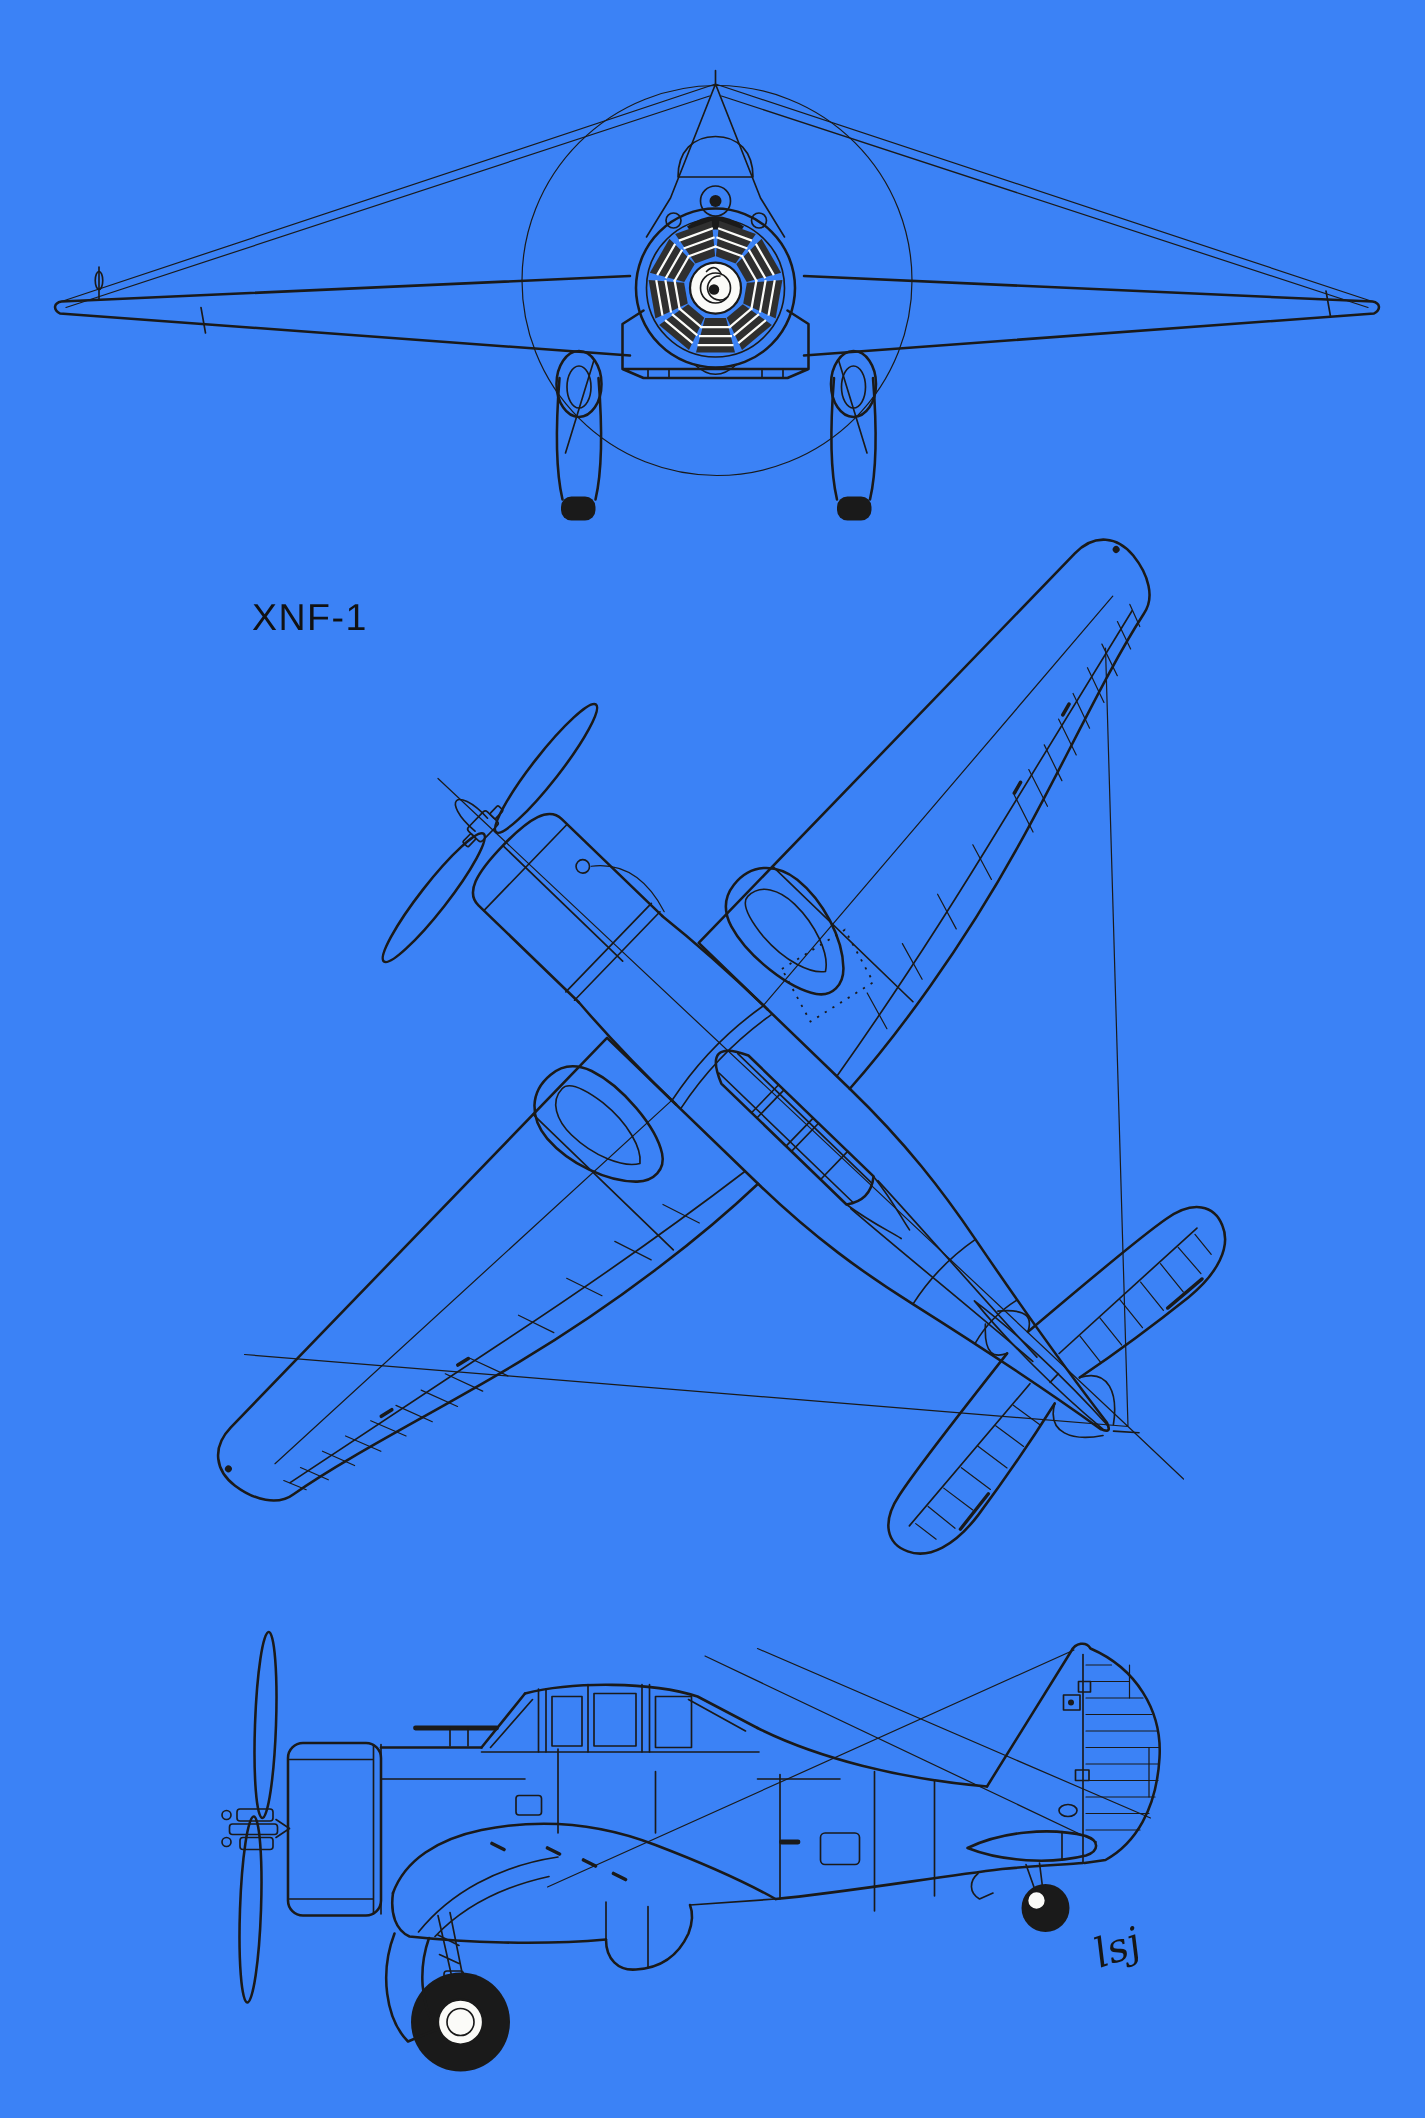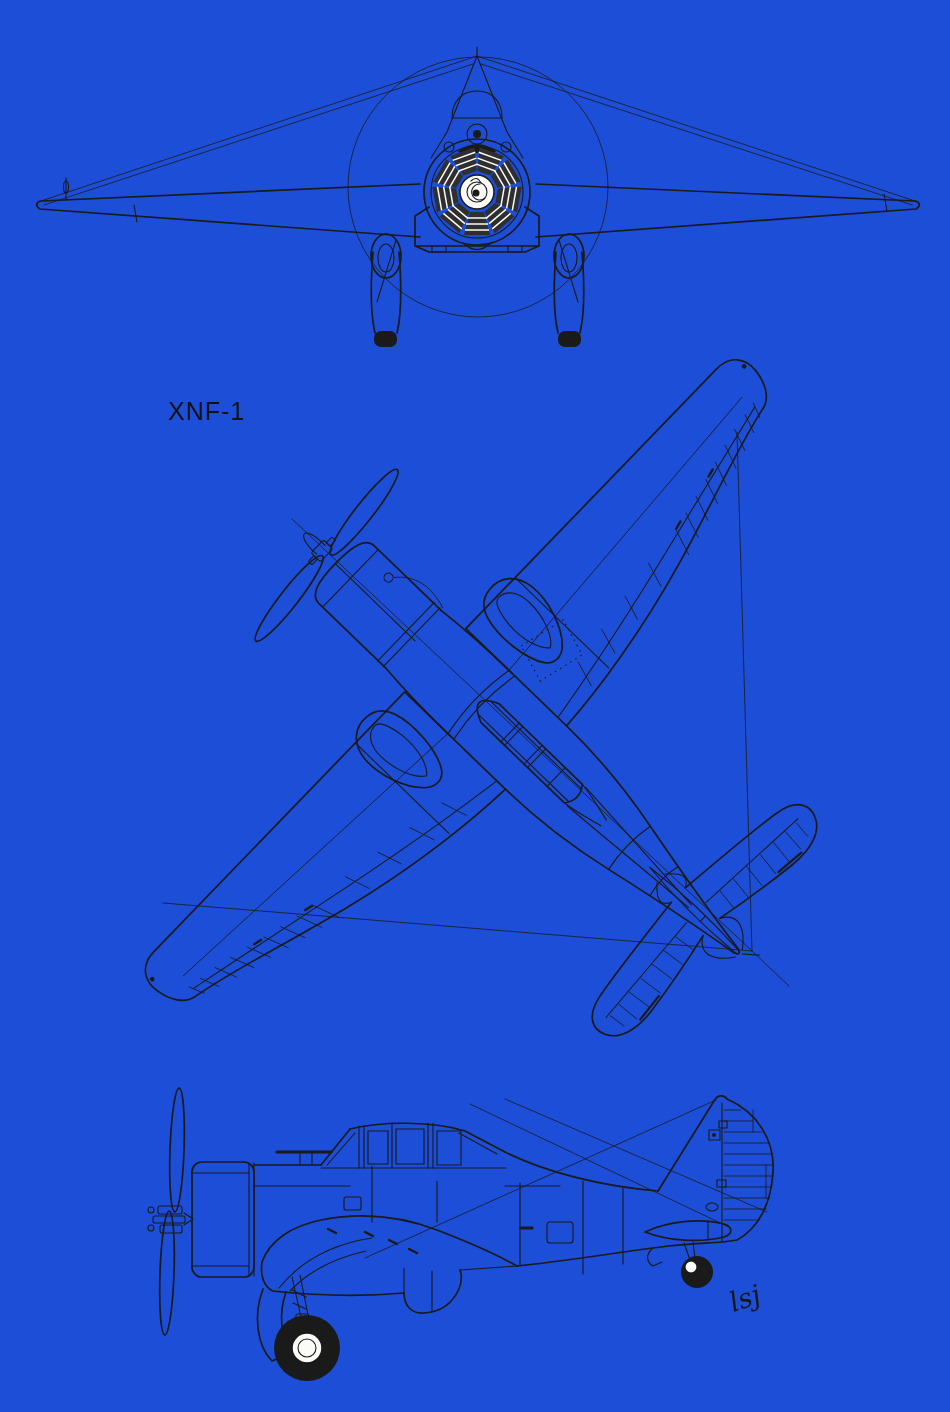--- a/index.html
+++ b/index.html
@@ -1,18 +1,18 @@
 <!DOCTYPE html>
 <html><head>
 <meta charset="utf-8">
 <style>
   html,body{margin:0;padding:0;background:#e8e8e4;}
   .page{
     width:950px;height:1412px;position:relative;
-    background:#1d4ed8;overflow:hidden;
+    background:#3b82f6;overflow:hidden;
     font-family:"Liberation Sans",sans-serif;
   }
   svg{display:block}
   
   .o{fill:none;stroke:#1a1a1a;stroke-width:1.7;stroke-linecap:round;stroke-linejoin:round}
   .m{fill:none;stroke:#1a1a1a;stroke-width:1.1;stroke-linecap:round;stroke-linejoin:round}
   .t{fill:none;stroke:#1a1a1a;stroke-width:0.8;stroke-linecap:round}
   .f{fill:#1a1a1a;stroke:none}
   .dot{fill:none;stroke:#1a1a1a;stroke-width:1.2;stroke-dasharray:1.5 4.5}
   .tick{fill:none;stroke:#1a1a1a;stroke-width:2.4;stroke-linecap:round}

